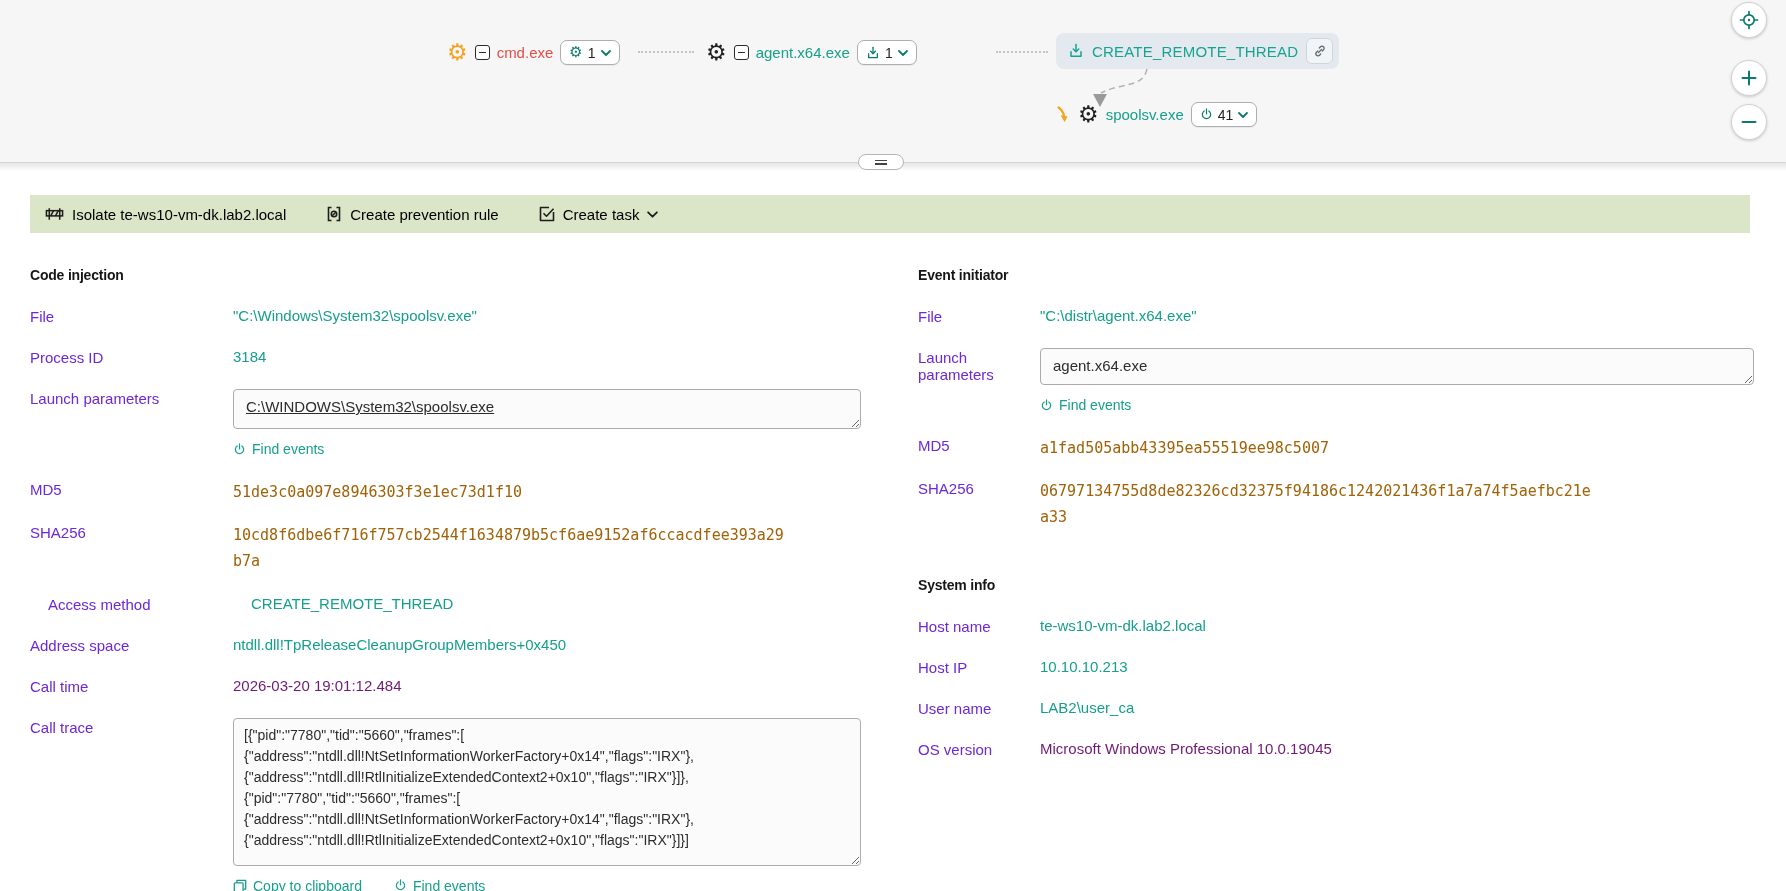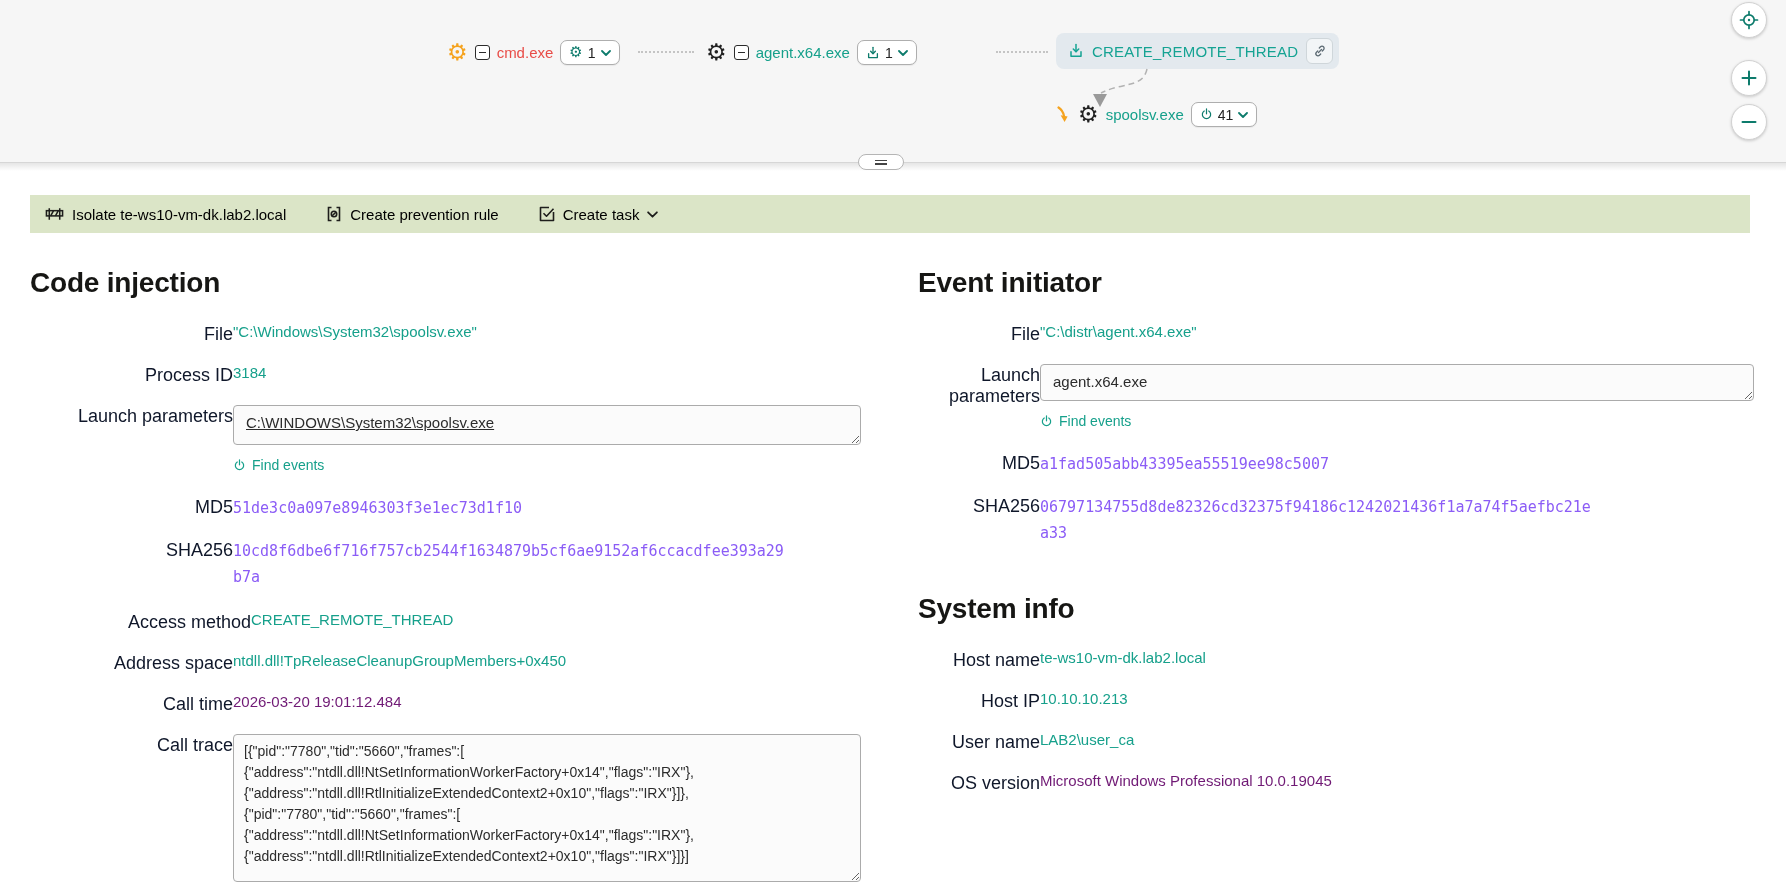--- a/index.html
+++ b/index.html
@@ -51,29 +51,29 @@
   .main { padding:0 30px; }
   .toolbar { margin-top:32px; margin-right:6px; height:38px; background:#dbe5c7;
     display:flex; align-items:center; gap:40px; padding:0 15px; }
   .tb-btn { display:flex; align-items:center; gap:8px; font-size:15px; color:#000000; cursor:pointer; }
   .tb-btn .ic { display:flex; color:#1e1e1c; }
 
   
   .cols { display:flex; margin-top:34px; }
   .col-left { width:888px; flex-shrink:0; }
   .col-right { flex:1; }
-  .section-title { font-size:28px; font-weight:700; color:#161614; letter-spacing:-.2px; margin-bottom:24px; }
+  .section-title { font-size:14px; font-weight:700; color:#161614; letter-spacing:-.2px; margin-bottom:24px; }
   .section-title.mt { margin-top:46px; }
   .row { display:flex; align-items:flex-start; margin-bottom:18px; min-height:23px; }
-  .row .lbl { flex-shrink:0; color:#0f172a; font-size:18px; padding-top:1px;text-align:right; }
+  .row .lbl { flex-shrink:0; color:#6d28d9; font-size:15px; padding-top:1px; }
   .col-left .lbl { width:203px; }
   .col-right .lbl { width:122px; }
   .val { font-size:15px; color:#701a75; }
   .link { color:#16a08b; cursor:pointer; }
-  .mono { font-family:"DejaVu Sans Mono", monospace; font-size:15px; color:#8b5cf6;
+  .mono { font-family:"DejaVu Sans Mono", monospace; font-size:15px; color:#a16207;
     max-width:552px; word-break:break-all; line-height:1.72; cursor:pointer; }
   textarea { border:1px solid #ababab; border-radius:4px; background:#fbfbfb;
     font-family:"Liberation Sans", sans-serif; font-size:15px; color:#2c2c2c;
     padding:8px 12px; resize:both; }
   .ta-launch-left { width:628px; height:40px;text-decoration:underline; }
   .ta-launch-right { width:714px; height:37px; }
   .ta-trace { width:628px; height:148px; font-size:14px; line-height:1.5; padding:6px 10px; }
   .mini-link { display:inline-flex; align-items:center; gap:6px; color:#16a08b;
     font-size:14px; cursor:pointer; margin-top:8px; }
   .mini-link .ic { display:flex; color:#16a08b; }

